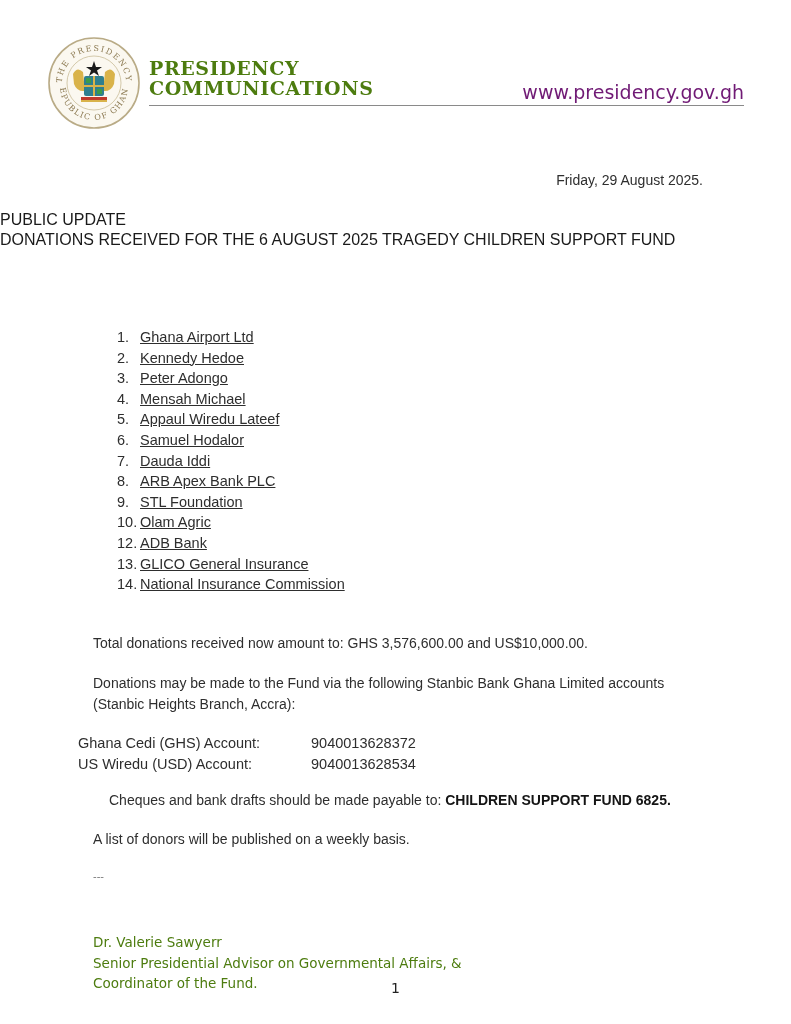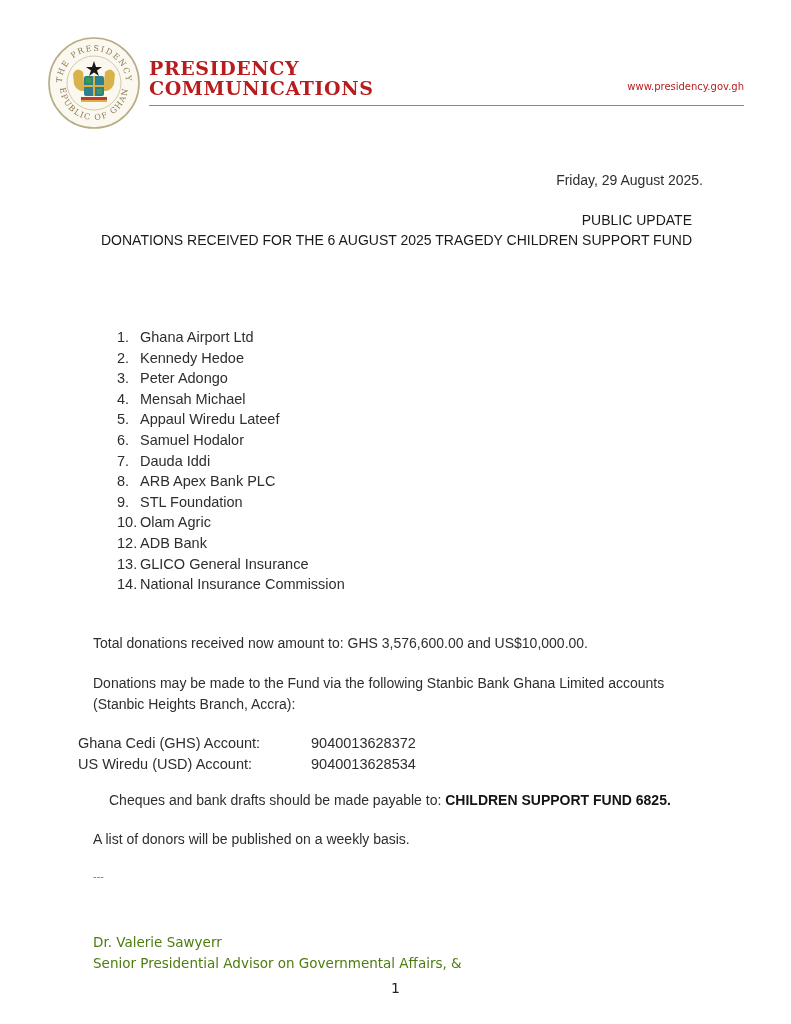--- a/index.html
+++ b/index.html
@@ -17,41 +17,41 @@
     .page { position: absolute; left: 0; top: 0; width: 791px; height: 1024px; }
 
     
     .seal {
       position: absolute; left: 47px; top: 36px; width: 94px; height: 94px;
     }
     .org-name {
       position: absolute; left: 149px; top: 58px;
       font-family: "DejaVu Serif", "Liberation Serif", serif;
       font-weight: bold; font-size: 19px; line-height: 20px;
-      color: #b91c1c; letter-spacing: 0.6px;
+      color: #4d7c0f; letter-spacing: 0.6px;
     }
     .website {
       position: absolute; right: 47px; top: 81px;
       font-family: "DejaVu Sans", sans-serif;
-      font-size: 10px; color: #b91c1c;
+      font-size: 19px; color: #701a75;
     }
     .header-rule {
       position: absolute; left: 149px; top: 105px; width: 595px; height: 1px;
       background: #8a8a8a;
     }
 
     .text { position: absolute; font-size: 14px; line-height: 20px; color: #2e2e2e; white-space: nowrap; }
     .date { right: 88px; top: 170px; }
-    .title-block { position: absolute; left: 0; width: 692px; top: 210px; text-align: right; font-size: 14px; line-height: 20px; color: #1a1a1a; }
+    .title-block { position: absolute; left: 0; width: 692px; top: 210px; text-align: left; font-size: 16px; line-height: 20px; color: #1a1a1a; }
     .intro { left: 93px; top: 267px; line-height: 20.5px; }
 
     .donor-list { position: absolute; left: 117px; top: 327px; list-style: none; }
     .donor-list li { display: flex; height: 20.6px; font-size: 14.5px; line-height: 20.6px; color: #2e2e2e; }
     .donor-list .num { width: 23px; flex: none; }
-    .donor-list .name { flex: none; }
+    .donor-list .name { flex: none; text-decoration: underline; }
 
     .total { left: 93px; top: 633px; }
     .instructions { left: 93px; top: 673px; line-height: 20.5px; }
     .accounts { position: absolute; left: 78px; top: 733px; }
     .acc-row { display: flex; font-size: 14.5px; line-height: 20.5px; color: #2e2e2e; }
     .acc-label { width: 233px; }
     .payable { left: 93px; top: 790px; margin-left: 16px; }
     .payable b { color: #141414; }
     .weekly { left: 93px; top: 829px; }
 
@@ -184,16 +184,17 @@
   </div>
 
   <div class="text payable"><span>Cheques and bank drafts should be made payable to: </span><b>CHILDREN SUPPORT FUND 6825.</b></div>
 
   <div class="text weekly">A list of donors will be published on a weekly basis.</div>
 
   <div class="text sig-dash">---</div>
   <div class="signature">
     <div>Dr. Valerie Sawyerr</div>
     <div>Senior Presidential Advisor on Governmental Affairs, &amp;</div>
+    <div>Coordinator of the Fund.</div>
   </div>
 
   <div class="page-num">1</div>
 </div>
 
 </body></html>

